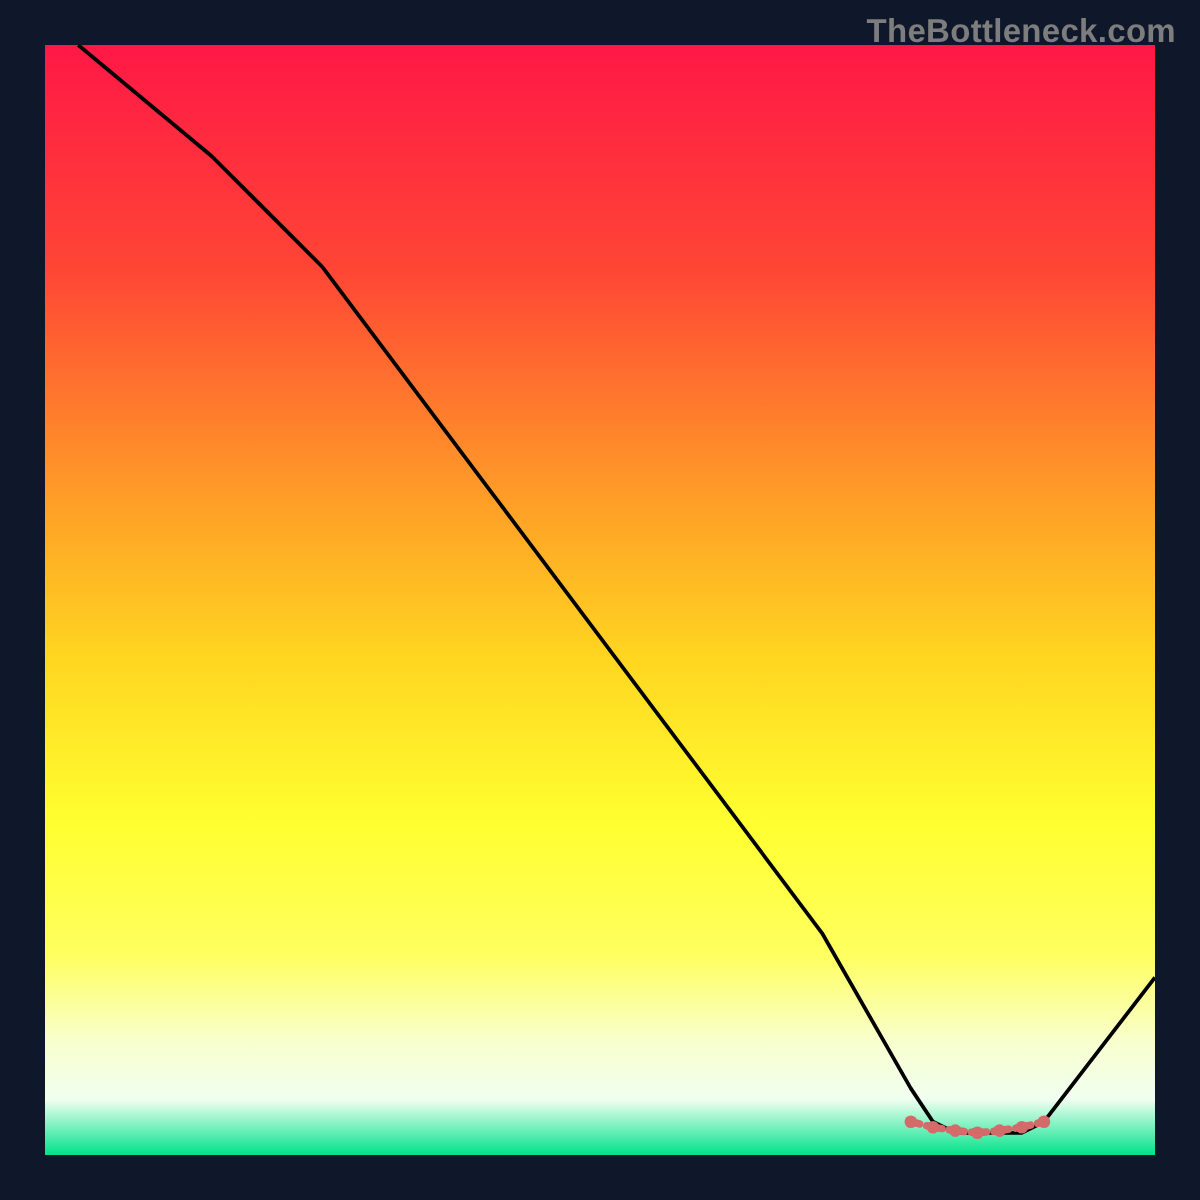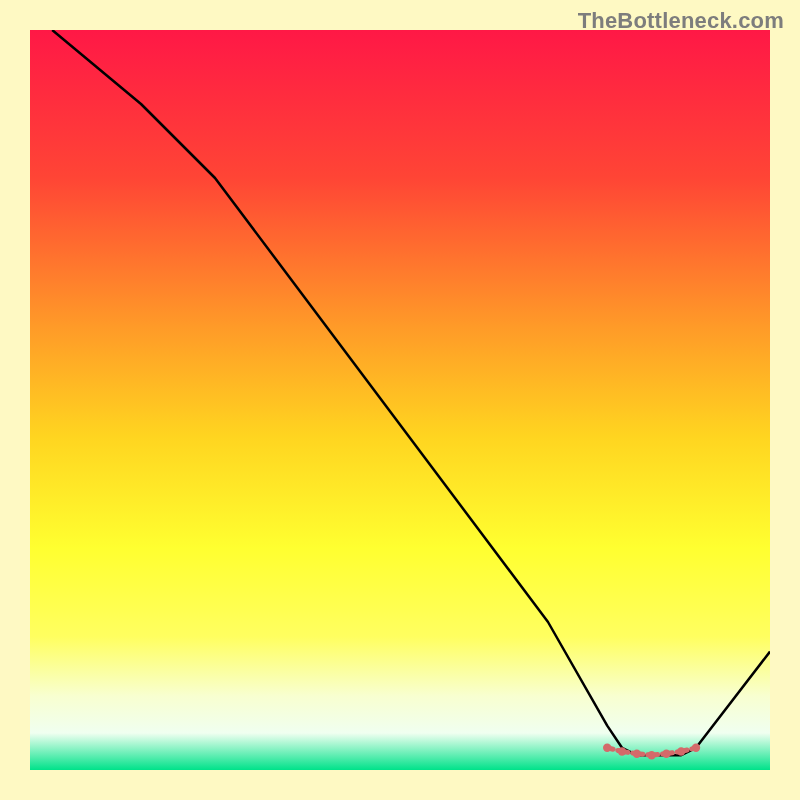--- a/index.html
+++ b/index.html
@@ -8,21 +8,21 @@
     width: 800px;
     height: 800px;
     background: #000;
     overflow: hidden;
     font-family: Arial, Helvetica, sans-serif;
   }
   .frame {
     position: relative;
     width: 800px;
     height: 800px;
-    background: #fef9c3;
+    background: #0f172a;
   }
   .plot-area {
     position: absolute;
     left: 30px;
     top: 30px;
     width: 740px;
     height: 740px;
   }
   .plot-area svg {
     display: block;

